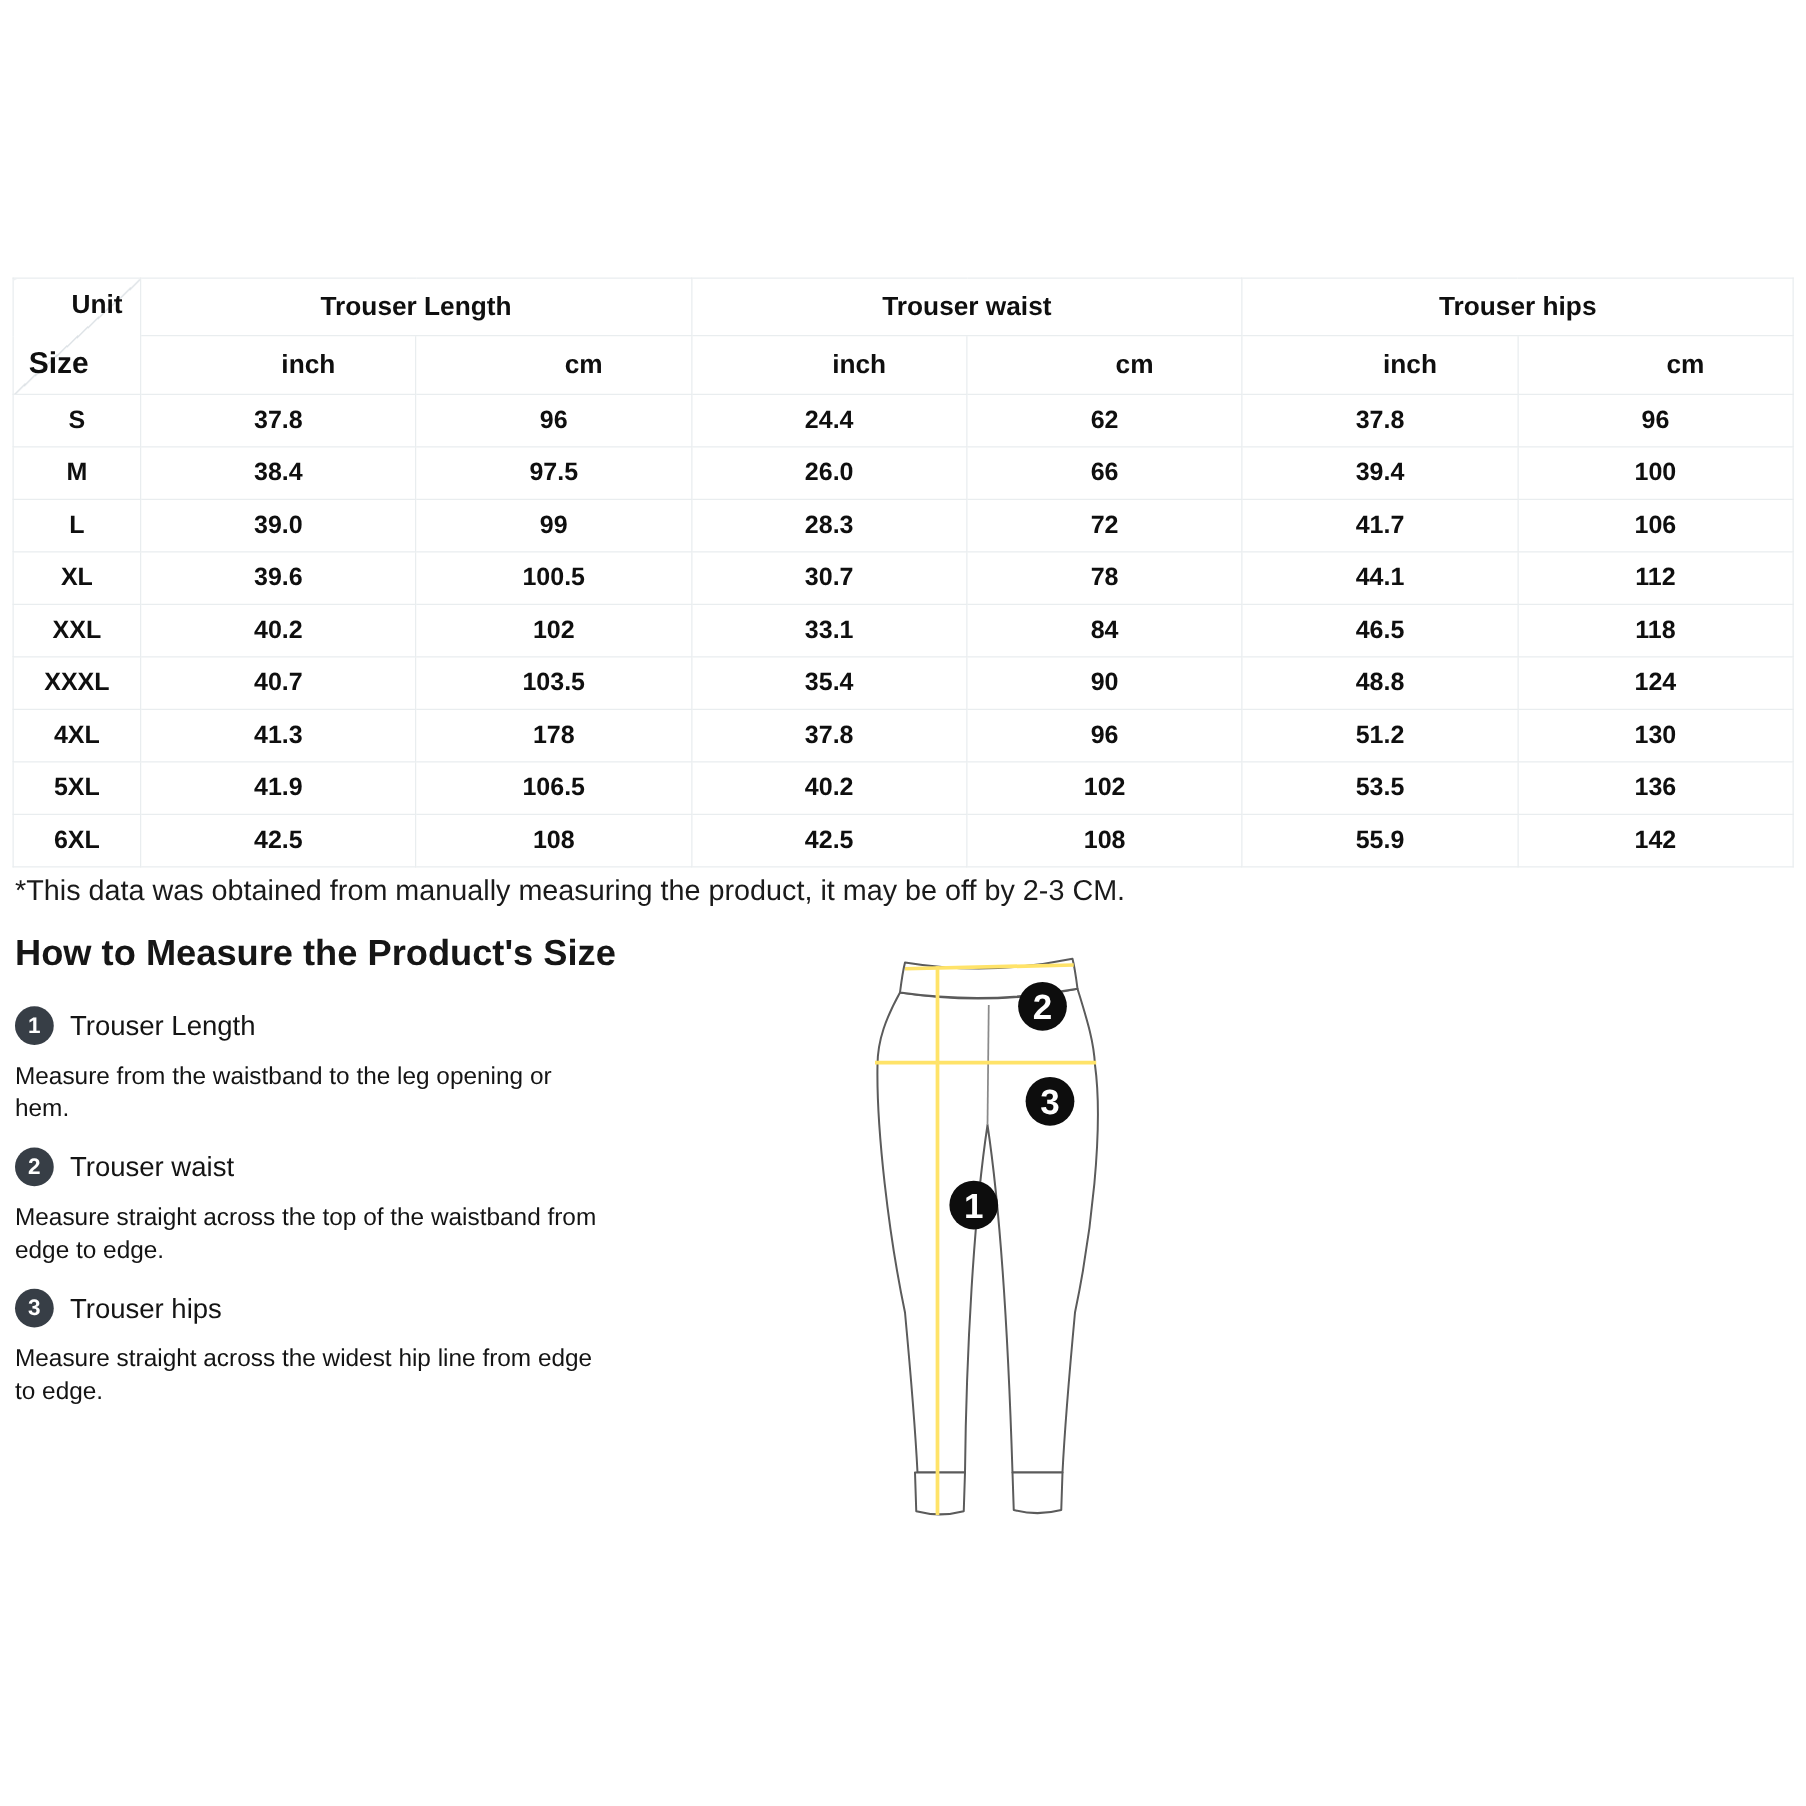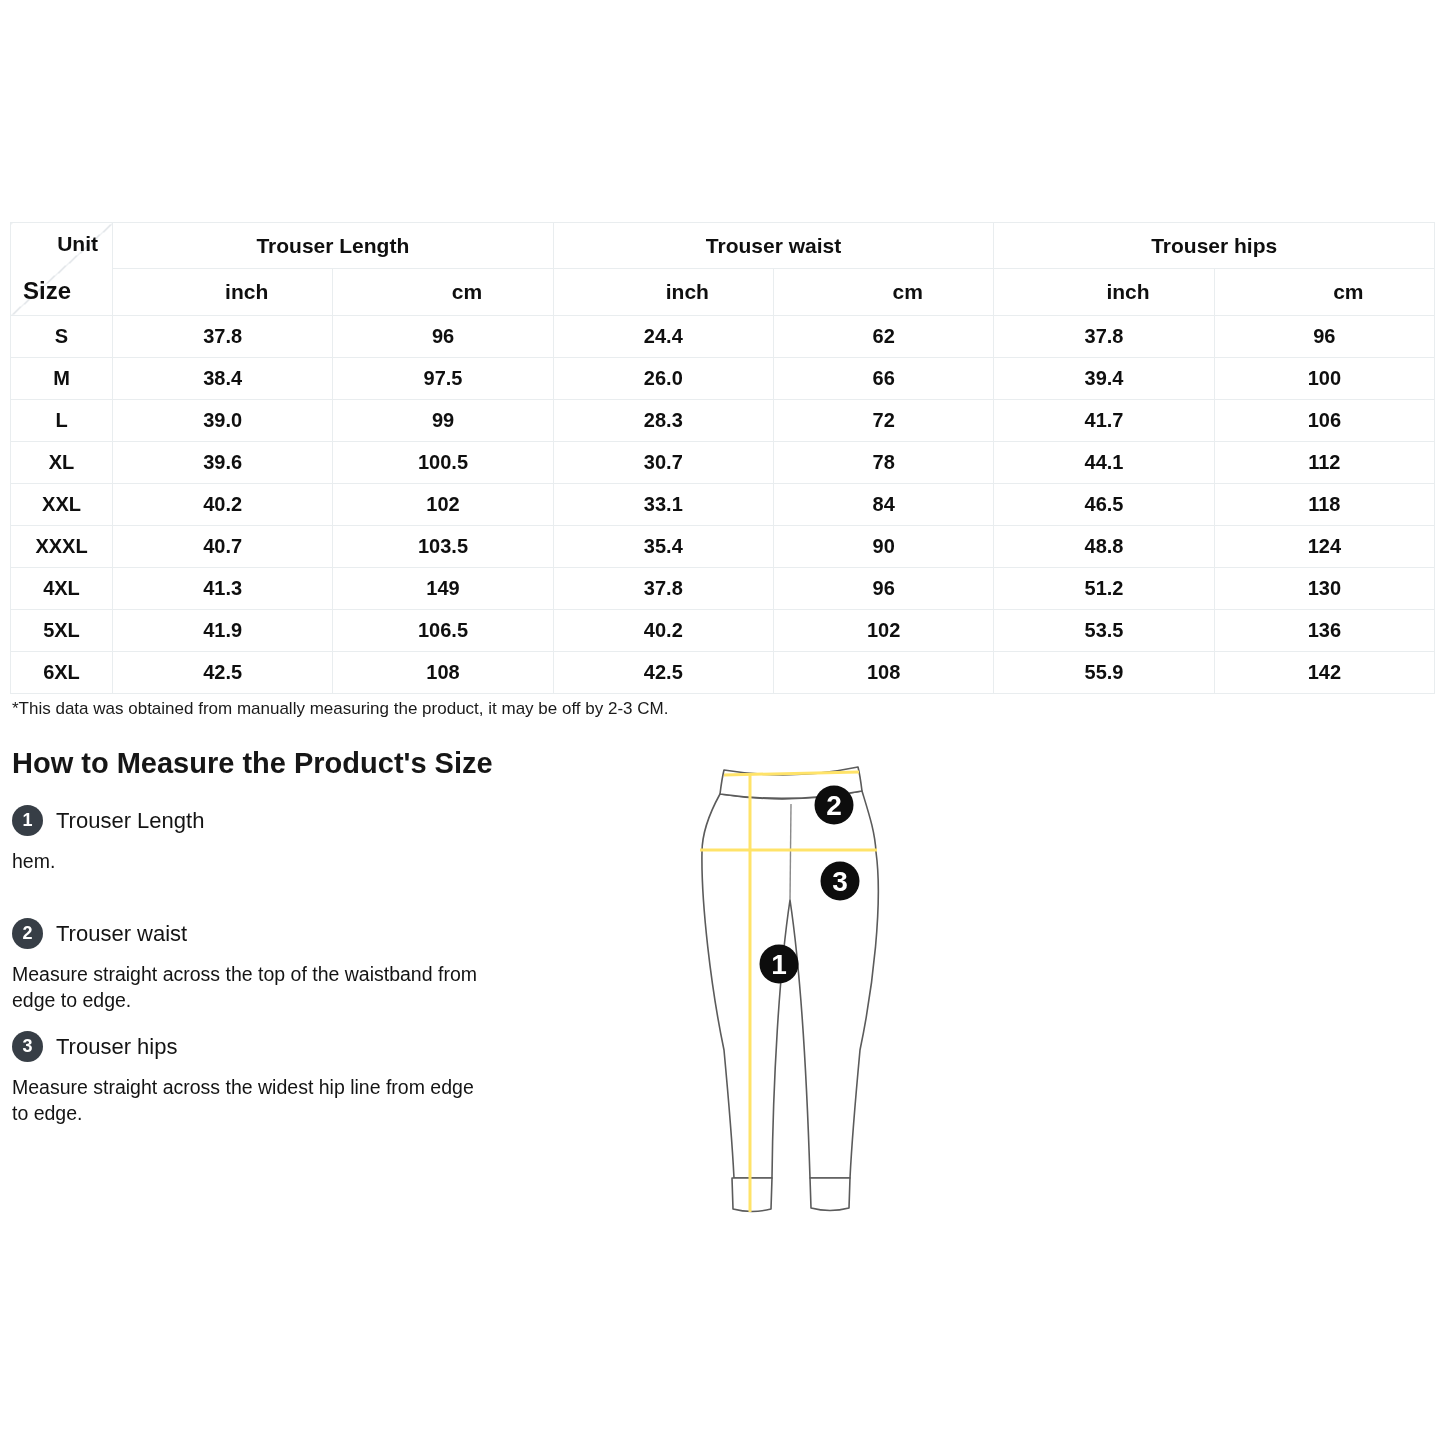--- a/index.html
+++ b/index.html
@@ -30,21 +30,21 @@
     position:relative;
     background-image:linear-gradient(to bottom right,
       transparent 49.55%, #dde2e6 49.55%, #dde2e6 50.45%, transparent 50.45%);
   }
   .corner-cell .unit-label { position:absolute; top:9px; right:14px; font-size:21px;margin-left:20px; }
   .corner-cell .size-label { position:absolute; bottom:10px; left:12px; font-size:24px; }
 
   
   .table-note {
     position:absolute; left:12px; top:699px;
-    font-size:17px; color:#1a1a1a;text-align:center;
+    font-size:23px; color:#1a1a1a;text-align:center;
   }
 
   
   .howto-heading {
     position:absolute; left:12px; top:747px;
     font-size:29px; font-weight:700; color:#161616;
   }
   .measure-item {
     position:absolute; left:12px;
     display:flex; align-items:center; gap:13px;
@@ -146,21 +146,21 @@
         <td>40.7</td>
         <td>103.5</td>
         <td>35.4</td>
         <td>90</td>
         <td>48.8</td>
         <td>124</td>
       </tr>
       <tr>
         <td>4XL</td>
         <td>41.3</td>
-        <td>149</td>
+        <td>178</td>
         <td>37.8</td>
         <td>96</td>
         <td>51.2</td>
         <td>130</td>
       </tr>
       <tr>
         <td>5XL</td>
         <td>41.9</td>
         <td>106.5</td>
         <td>40.2</td>
@@ -182,20 +182,21 @@
 
 <div class="table-note">*This data was obtained from manually measuring the product, it may be off by 2-3 CM.</div>
 
 <div class="howto-heading">How to Measure the Product's Size</div>
 
 <div class="measure-item pos-item-1">
   <span class="item-badge">1</span>
   <span class="item-title">Trouser Length</span>
 </div>
 <div class="item-desc pos-desc-1">
+  <div>Measure from the waistband to the leg opening or</div>
   <div>hem.</div>
 </div>
 
 <div class="measure-item pos-item-2">
   <span class="item-badge">2</span>
   <span class="item-title">Trouser waist</span>
 </div>
 <div class="item-desc pos-desc-2">
   <div>Measure straight across the top of the waistband from</div>
   <div>edge to edge.</div>

